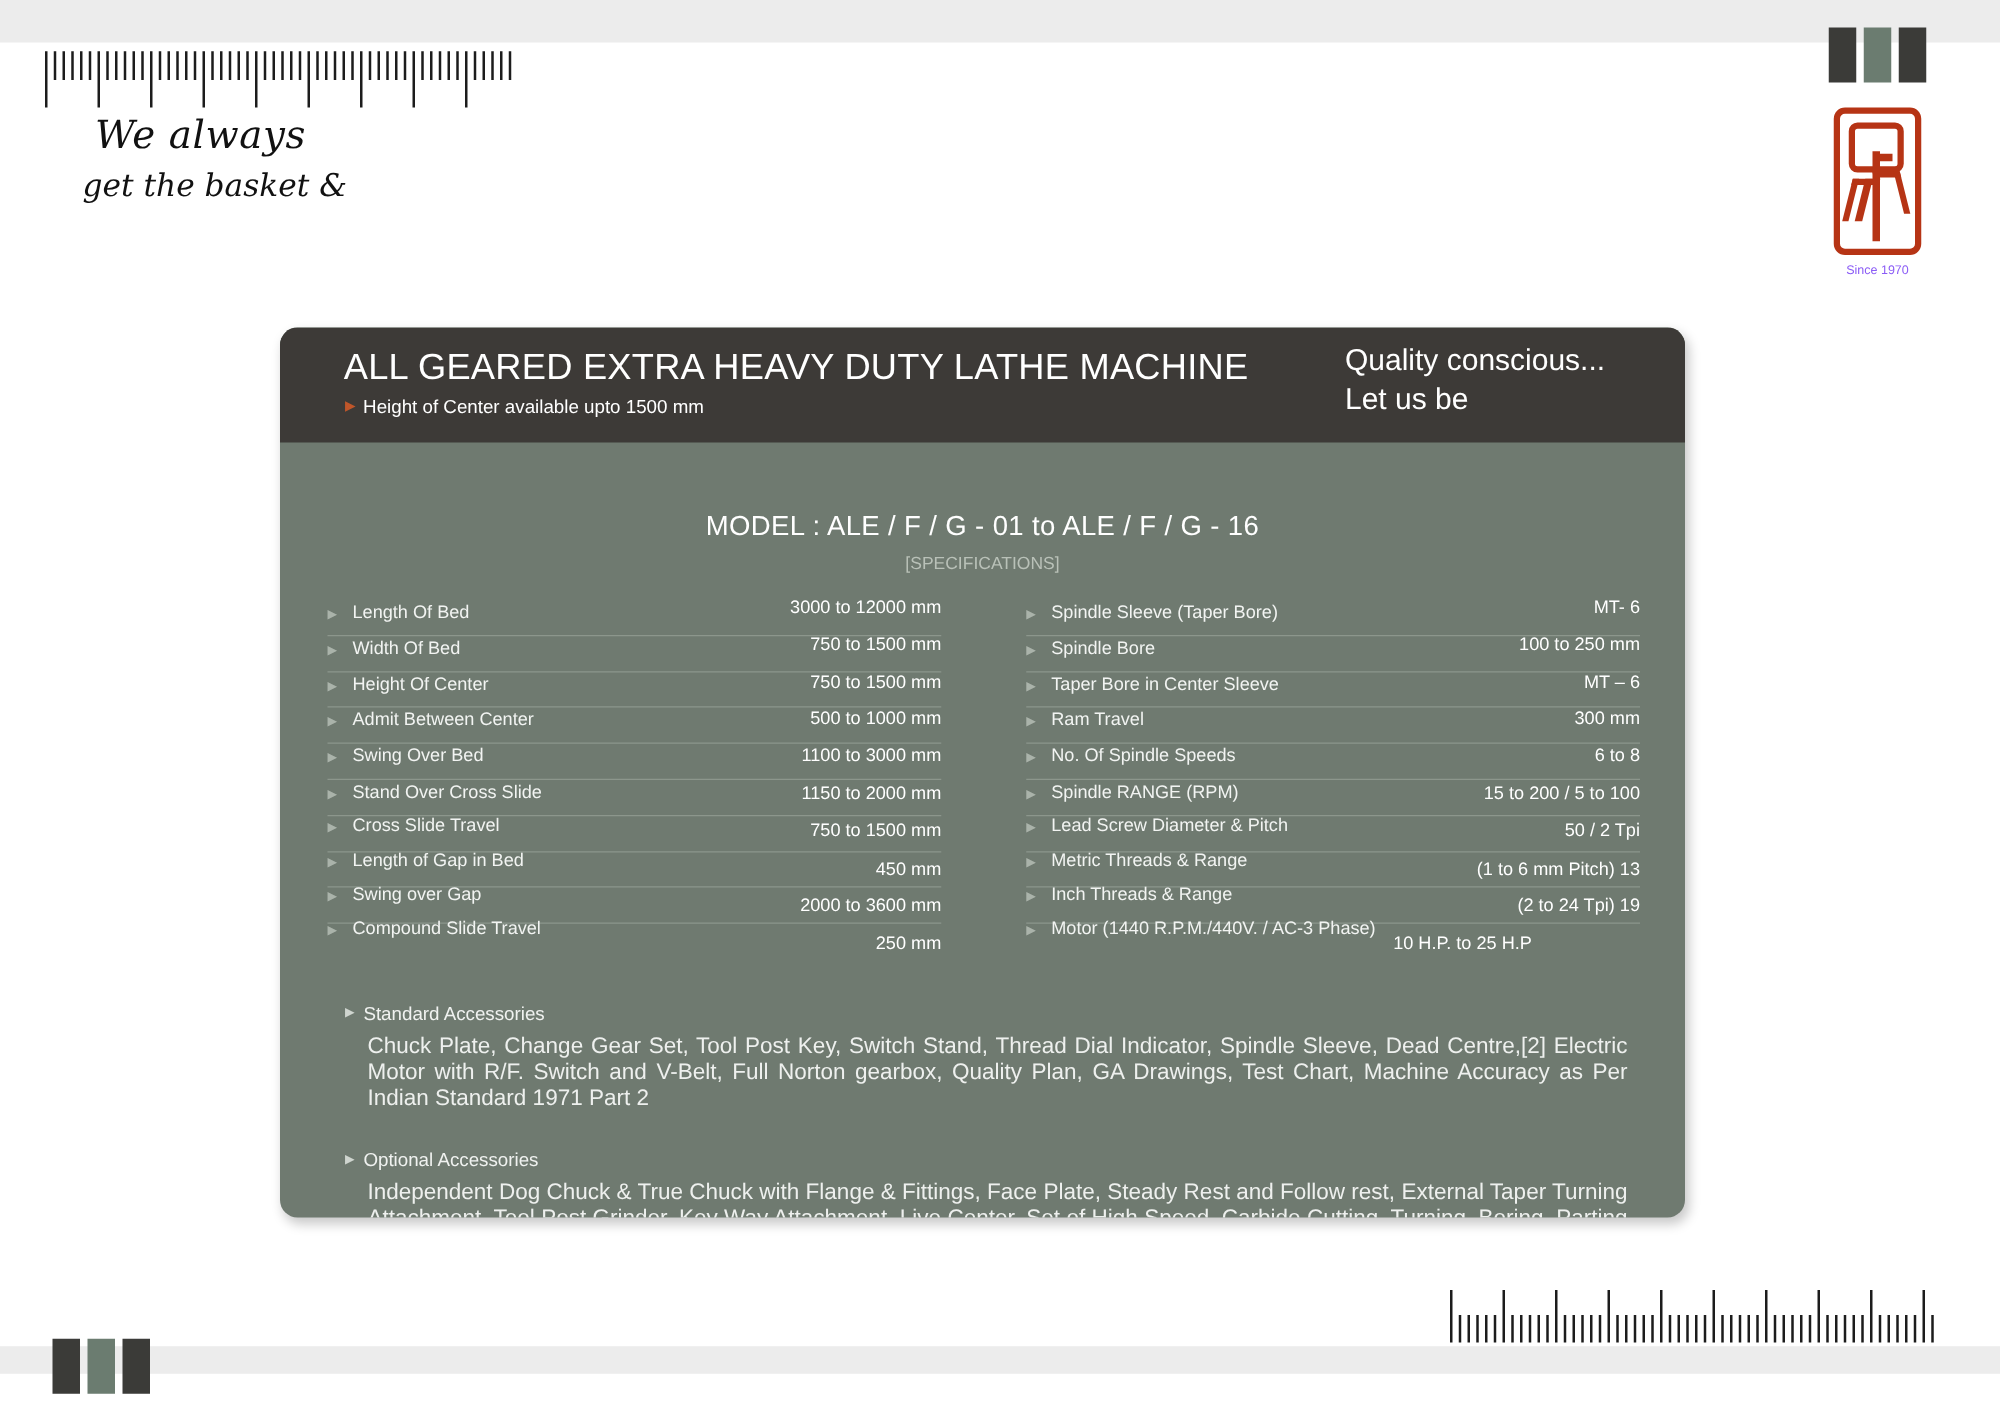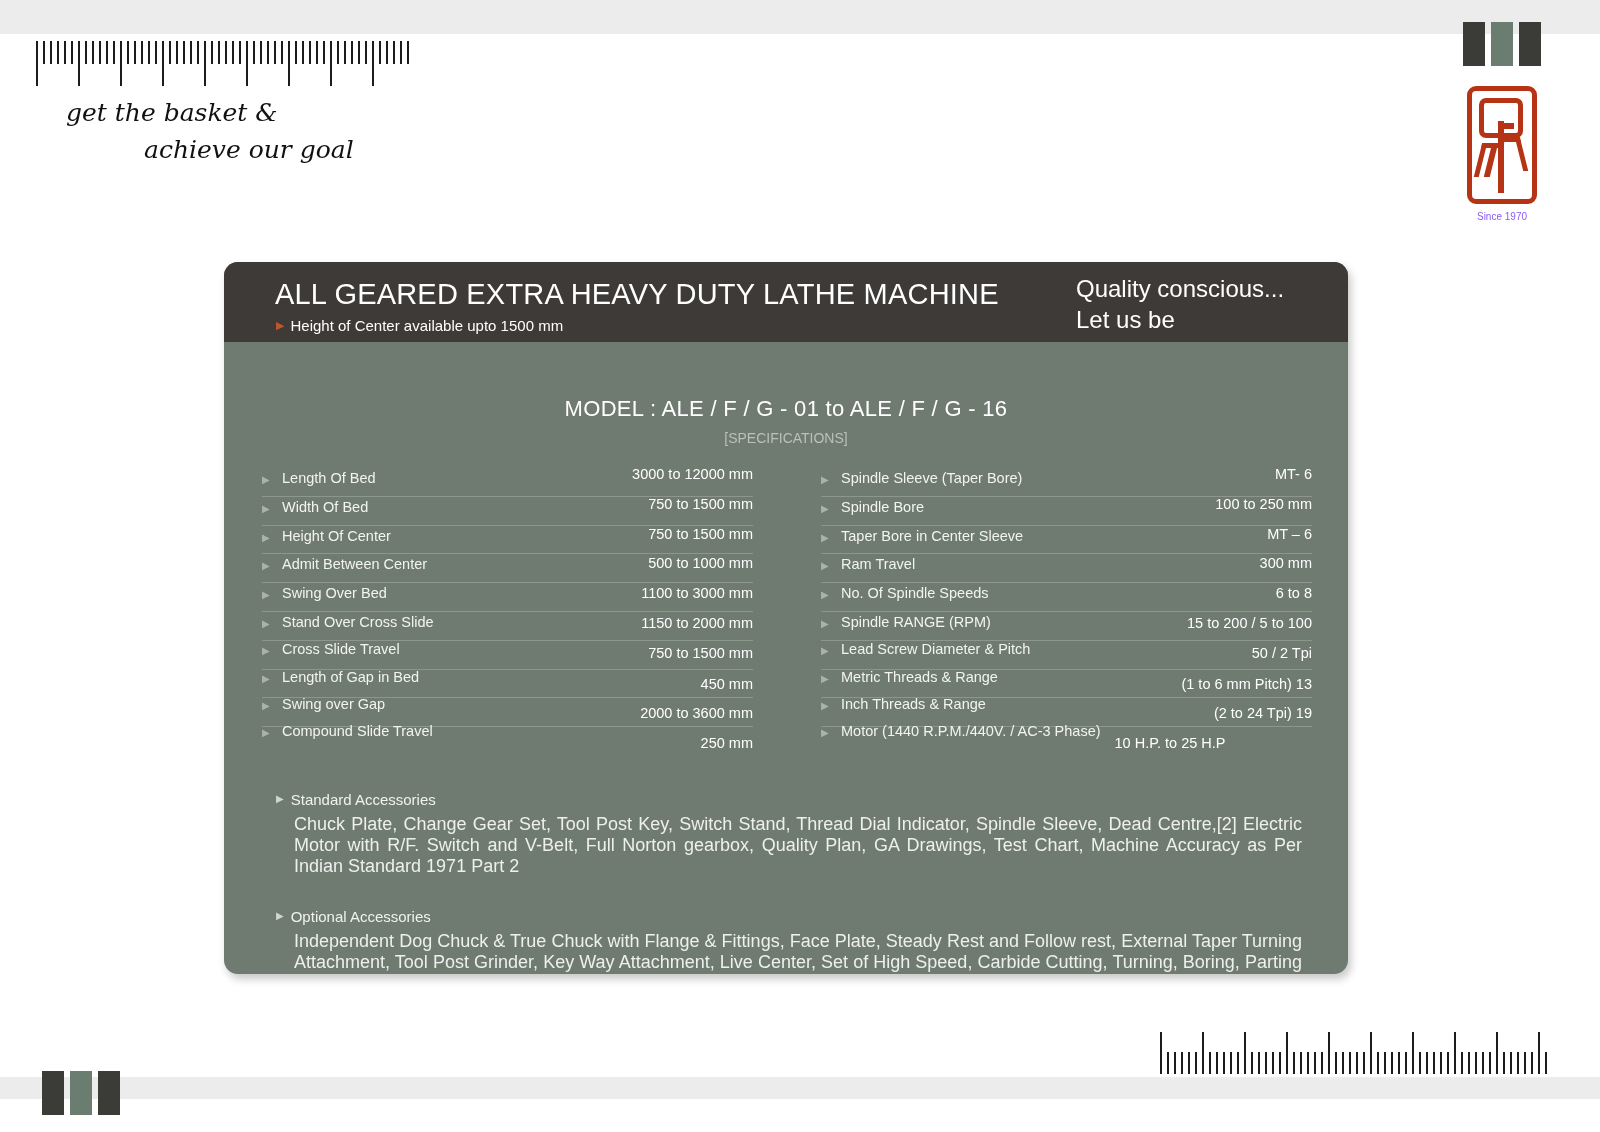--- a/index.html
+++ b/index.html
@@ -155,21 +155,21 @@
   .panel {
     position: absolute;
     left: 224px; top: 262px;
     width: 1124px; height: 712px;
     background: #6f7a70;
     border-radius: 14px;
     box-shadow: 3px 5px 9px rgba(0,0,0,.22);
     overflow: hidden;
   }
   .panel-header {
-    height: 80px;
+    height: 92px;
     background: #3d3a37;
     position: relative;
   }
   .hdr-title {
     position: absolute;
     left: 51px; top: 16px;
     font-size: 29px;
     color: #ffffff;
     letter-spacing: .2px;
   }
@@ -415,22 +415,22 @@
     <i class="tick"></i>
     <i class="tick"></i>
     <i class="tick"></i>
     <i class="tick"></i>
     <i class="tick"></i>
     <i class="tick long"></i>
     <i class="tick"></i>
   </div>
 
 <div class="slogan">
+  <div class="l1">We always</div>
   <div class="l2">get the basket &amp;</div>
-  <div class="l3">achieve our goal</div>
 </div>
 
 <div class="brand">
   <div class="tri-bars">
     <i class="dark"></i>
       <i class="sage"></i>
       <i class="dark"></i>
   </div>
   <div class="logo-box">
     <div class="inner-q"></div>

